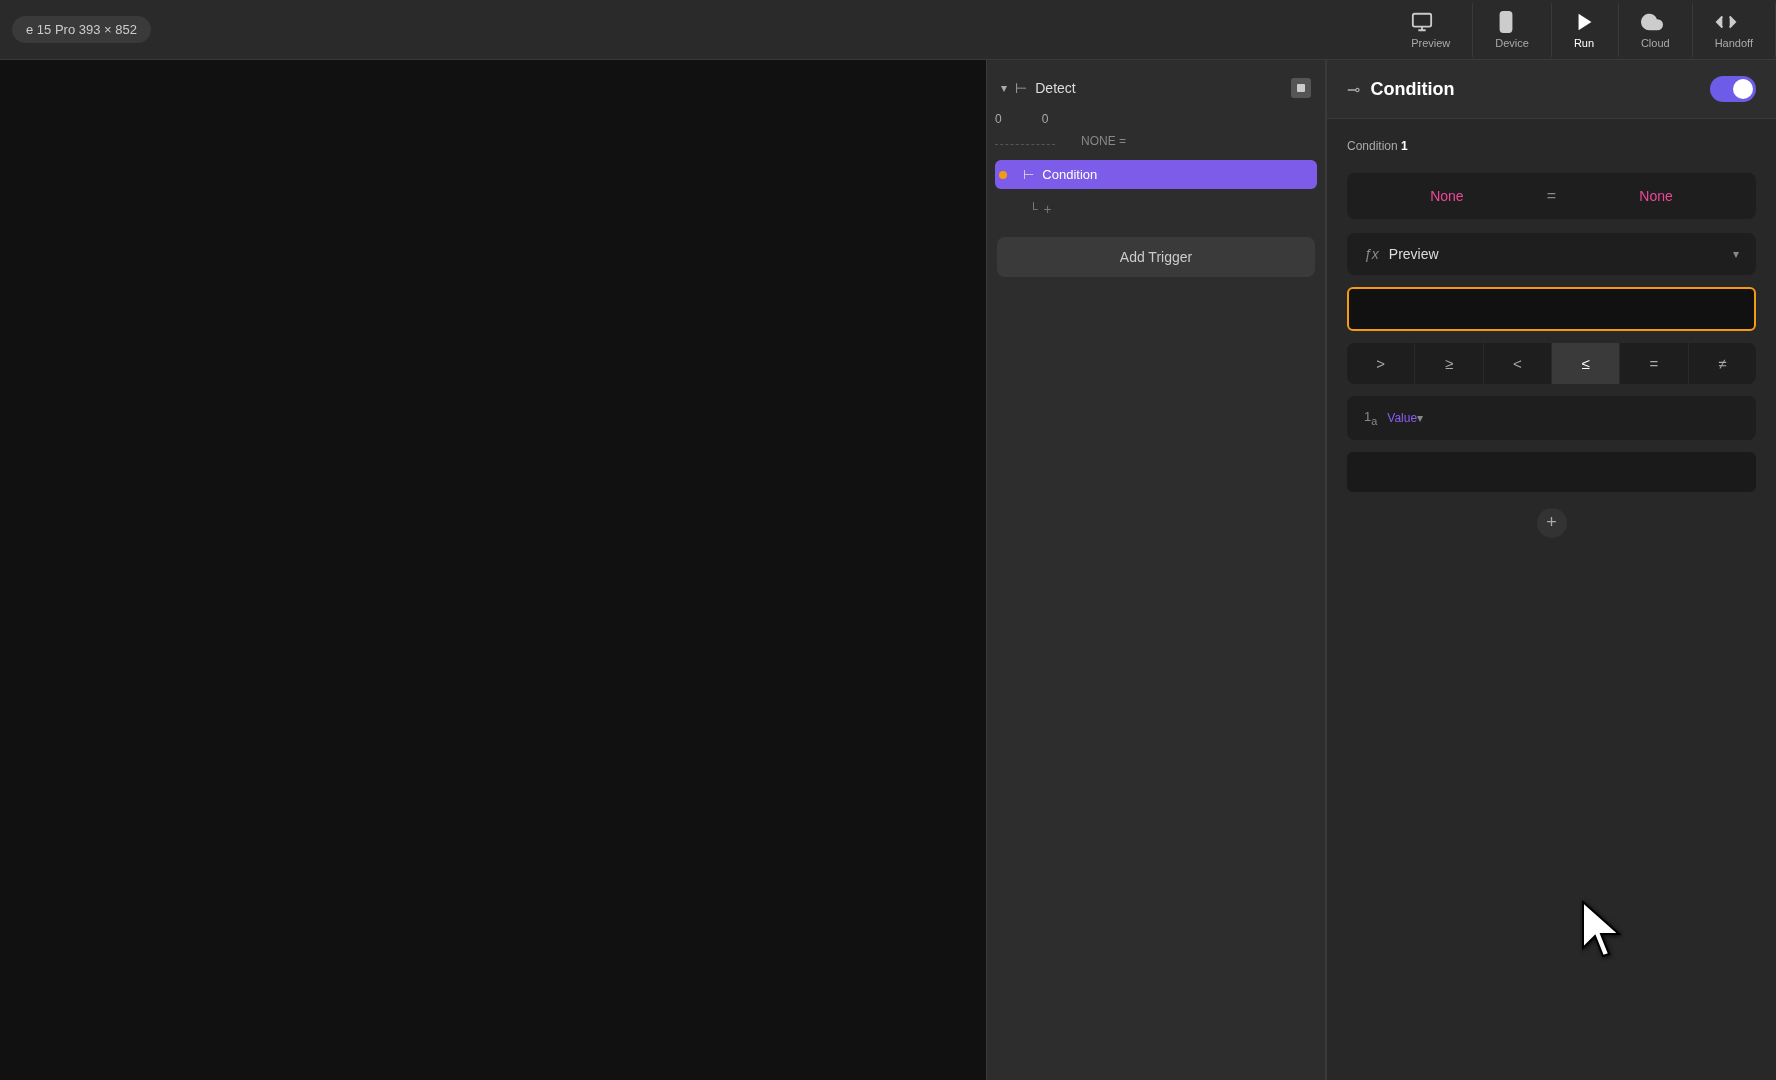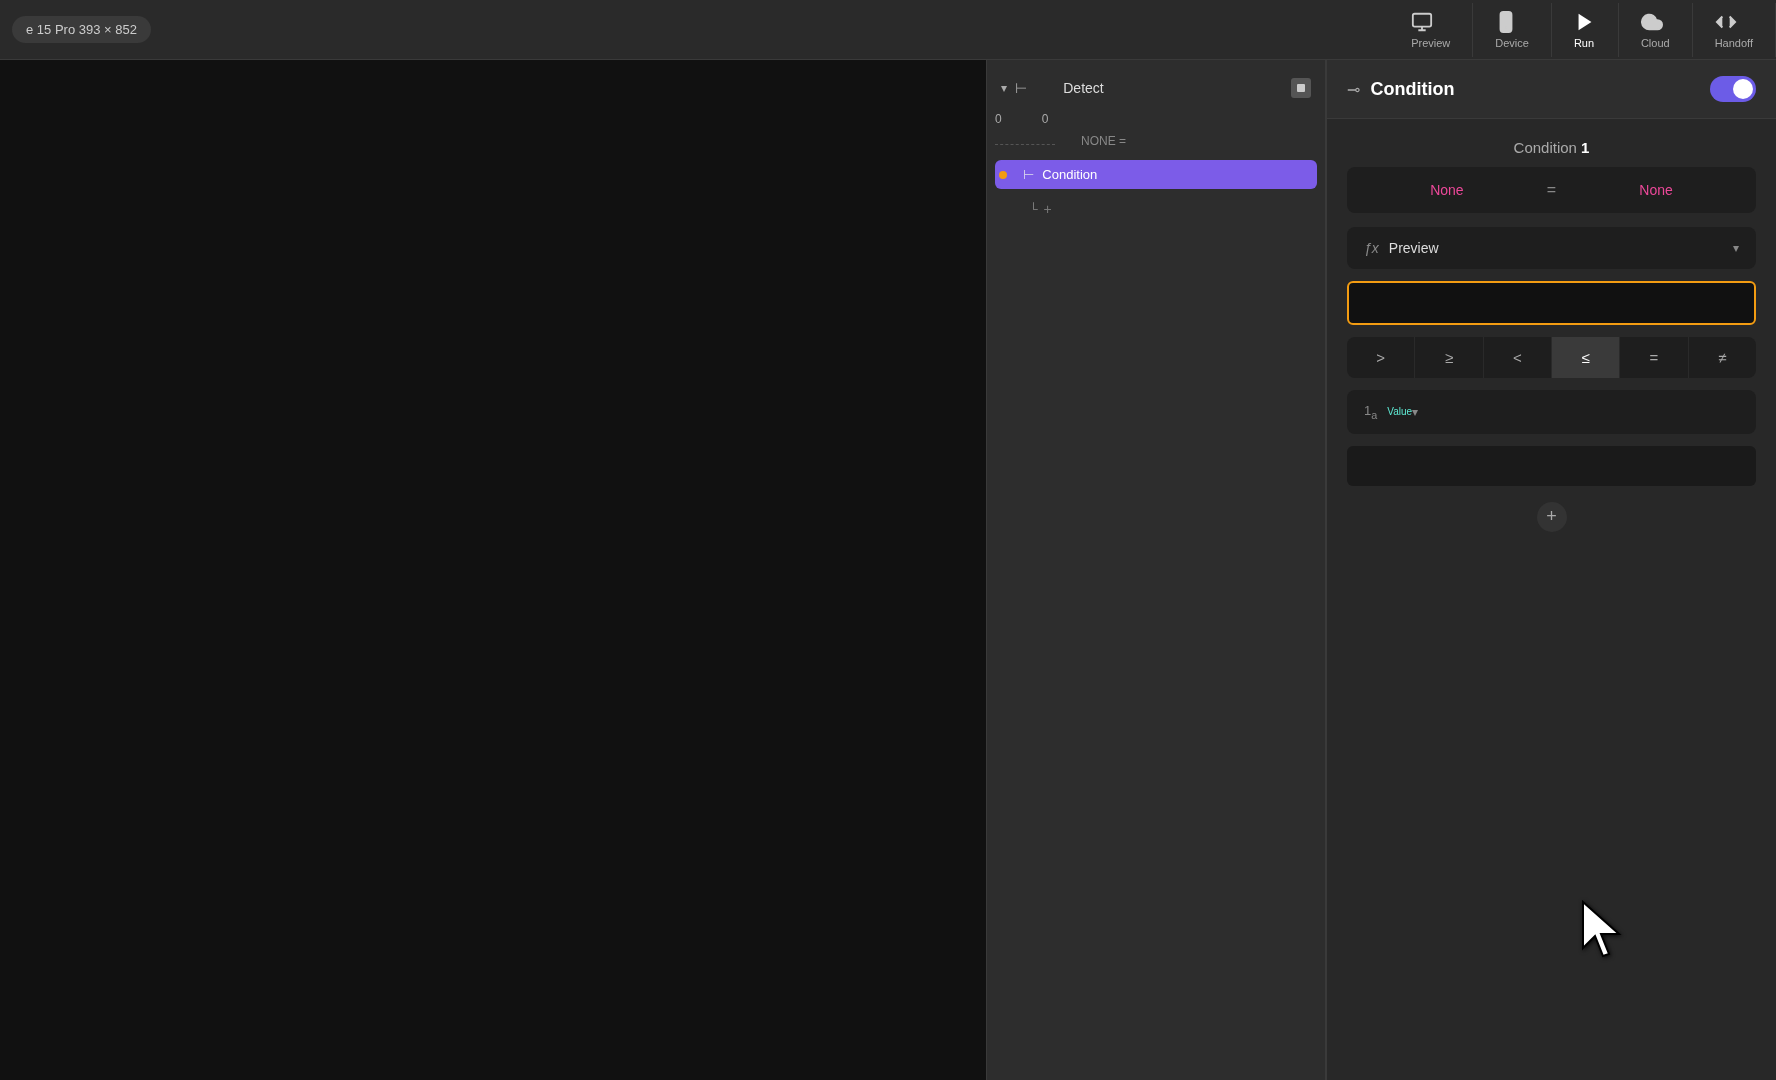--- a/index.html
+++ b/index.html
@@ -101,21 +101,20 @@
       flex: 1;
     }
     .detect-chevron {
       color: #aaa;
       font-size: 12px;
     }
     .detect-label {
       font-size: 14px;
       color: #ddd;
       font-weight: 500;
-      margin-left: 28px;
     }
     .detect-stop-btn {
       width: 20px;
       height: 20px;
       background: #555;
       border-radius: 3px;
       display: flex;
       align-items: center;
       justify-content: center;
     }
@@ -233,25 +232,24 @@
       border-radius: 50%;
     }
 
     .props-body {
       flex: 1;
       overflow-y: auto;
       padding: 20px;
     }
 
     .condition-heading {
-      font-size: 15px;
+      font-size: 12px;
       color: #ddd;
       font-weight: 600;
-      margin-bottom: 11px;
-      text-align: center;
+      margin-bottom: 20px;
     }
     .condition-heading span {
       font-weight: 400;
       color: #aaa;
     }
 
     .condition-box {
       background: #1e1e1e;
       border-radius: 8px;
       padding: 14px 16px;
@@ -355,22 +353,22 @@
     .value-left {
       display: flex;
       align-items: center;
       gap: 10px;
     }
     .value-icon {
       color: #888;
       font-size: 13px;
     }
     .value-label {
-      font-size: 10px;
-      color: #5eead4;
+      font-size: 12px;
+      color: #8b5cf6;
     }
 
     .value-input {
       background: #1a1a1a;
       border-radius: 6px;
       height: 40px;
       margin-bottom: 16px;
     }
 
     .add-condition-row {
@@ -491,20 +489,21 @@
         <span style="color:#dde;font-size:13px;">⊢</span>
         <span class="condition-label">Condition</span>
       </div>
     </div>
 
     <div class="add-row">
       <span style="font-size:12px;">└</span>
       <span style="font-size:14px;color:#777;">+</span>
     </div>
 
+    <button class="add-trigger-btn">Add Trigger</button>
   </div>
 
   <div class="props-panel">
 
     <div class="props-header">
       <div class="props-title-row">
         <span style="color:#aaa;font-size:16px;">⊸</span>
         <span class="props-title">Condition</span>
       </div>
       <div class="toggle-switch"></div>

